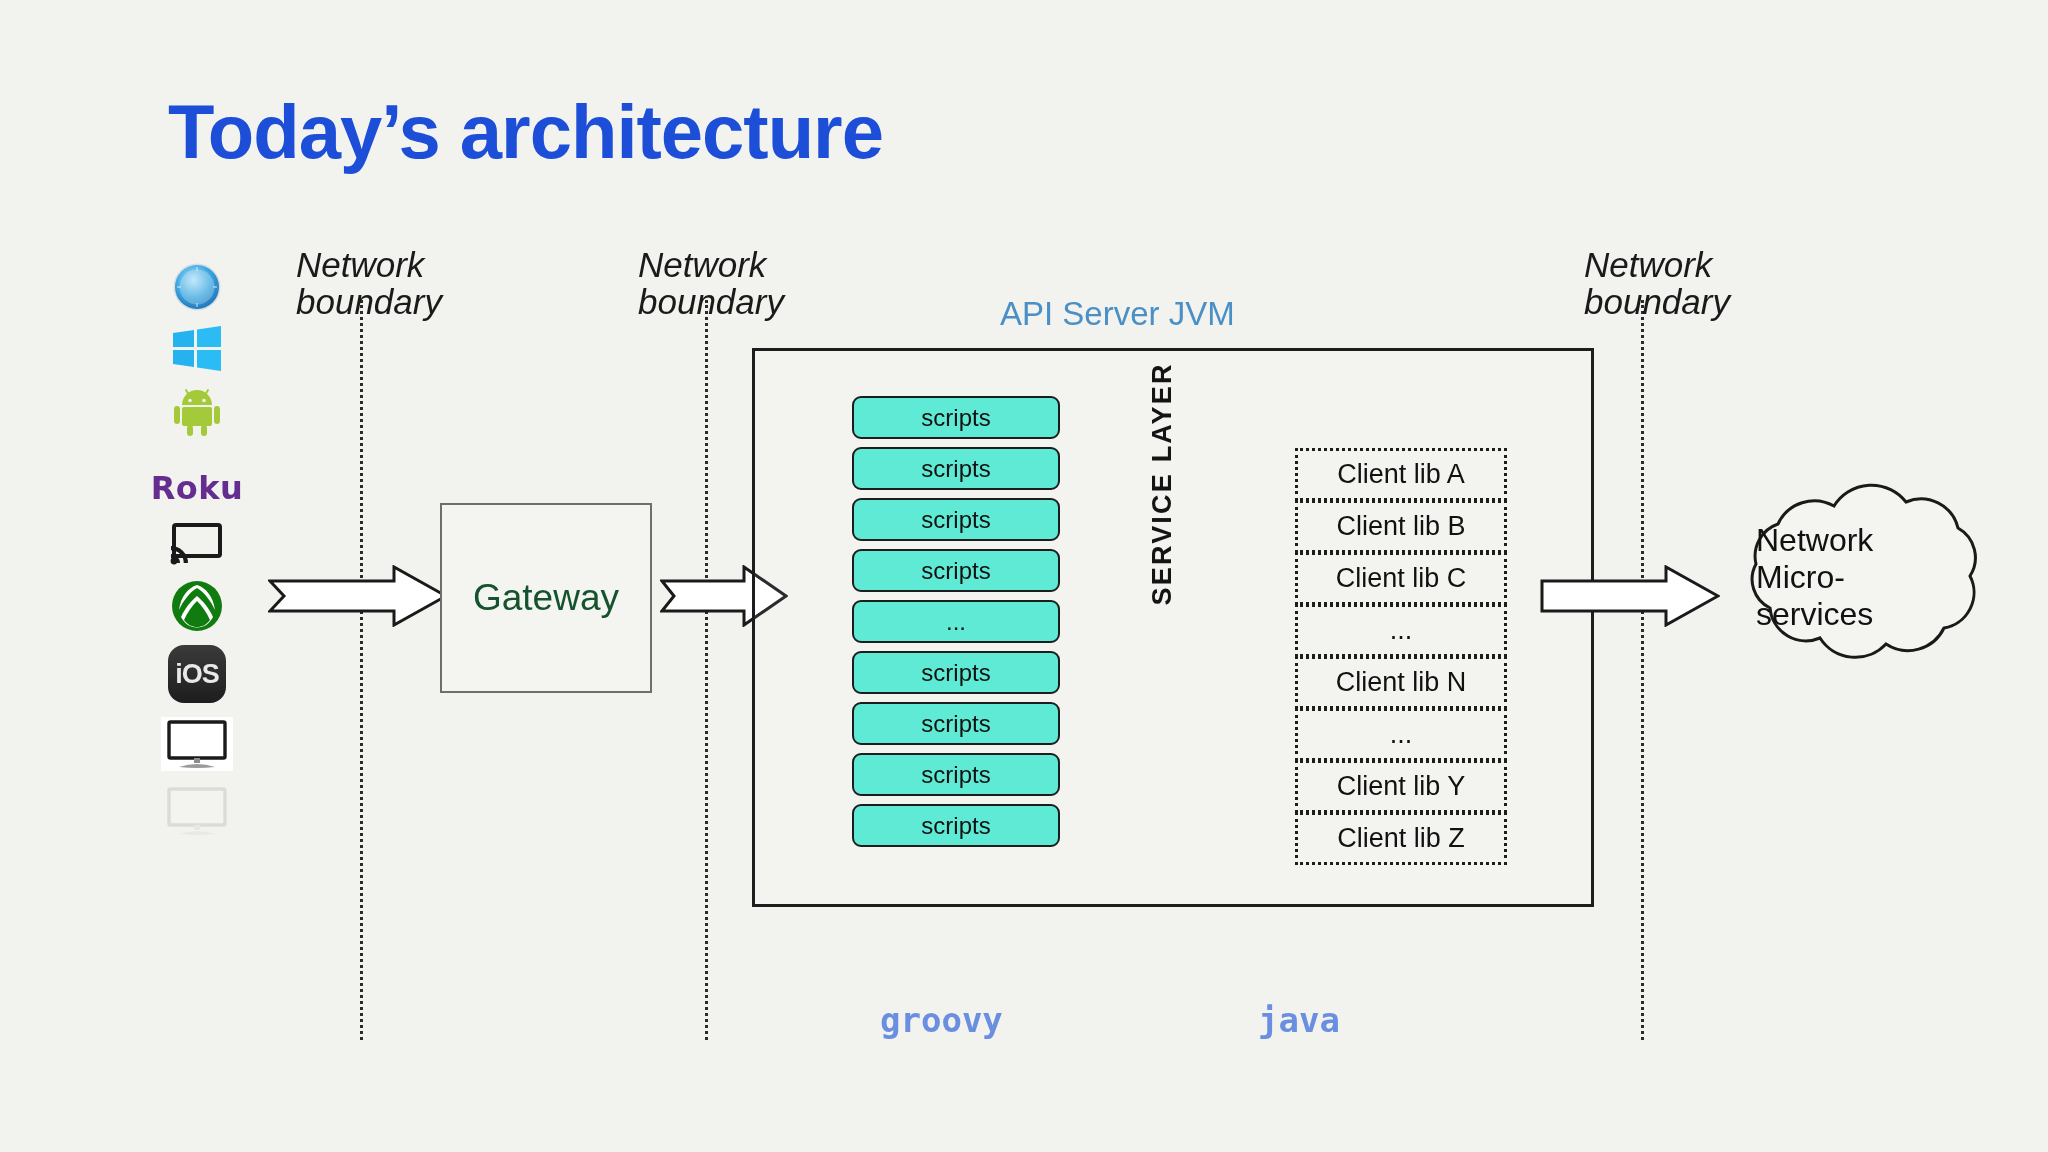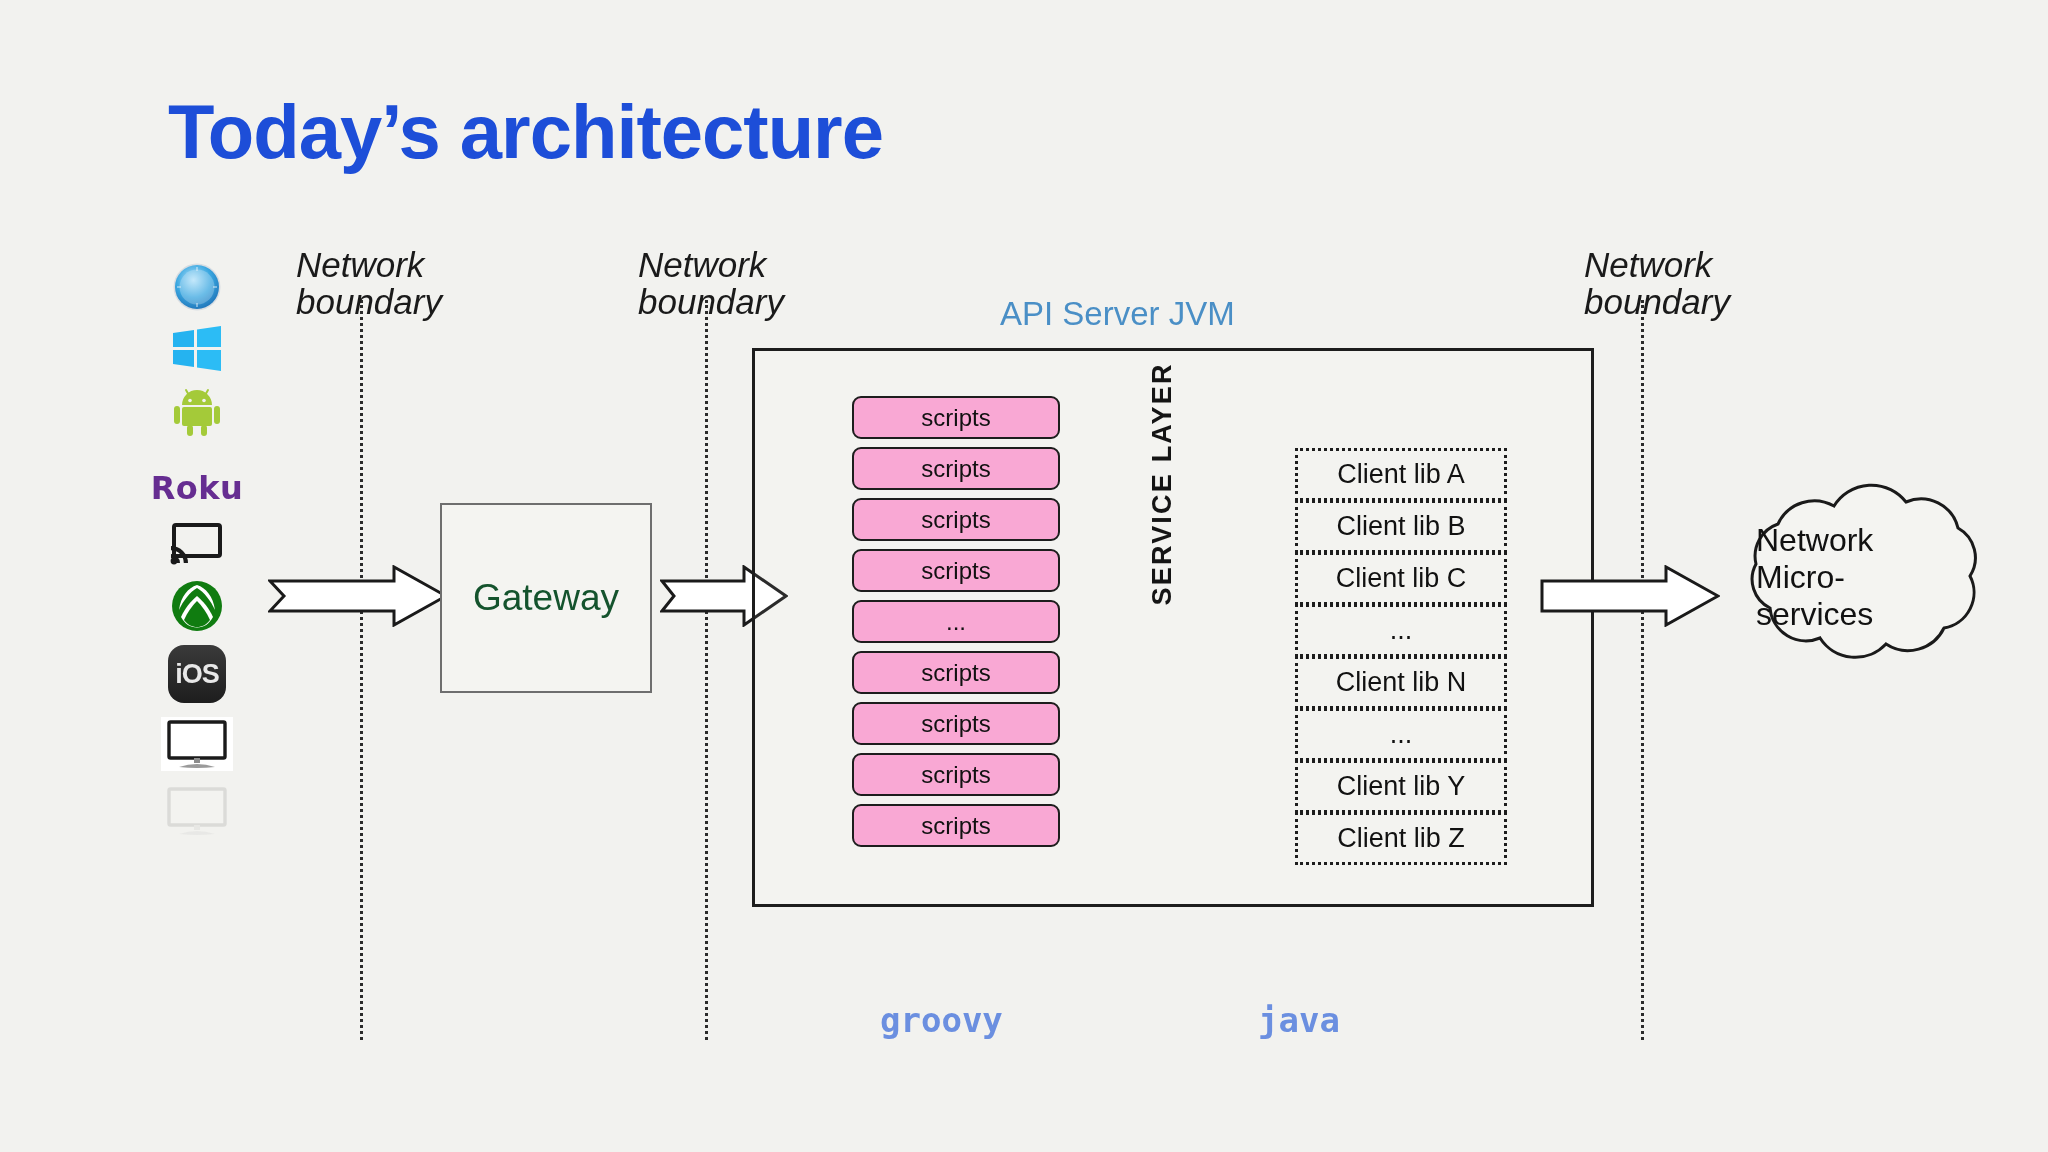--- a/index.html
+++ b/index.html
@@ -104,21 +104,21 @@
 
   #scripts-stack {
     left: 852px; top: 396px;
     width: 208px;
     display: flex; flex-direction: column; gap: 8px;
   }
   .script-box {
     height: 39px;
     border: 2px solid #1d1d1d;
     border-radius: 9px;
-    background: #f9a8d4;
+    background: #5eead4;
     display:flex; align-items:center; justify-content:center;
     font-size: 24px;
     color: #111;
   }
 
   #service-layer-label {
     left: 1130px; top: 470px;
     width: 240px;
     transform: rotate(-90deg);
     transform-origin: 50% 50%;

